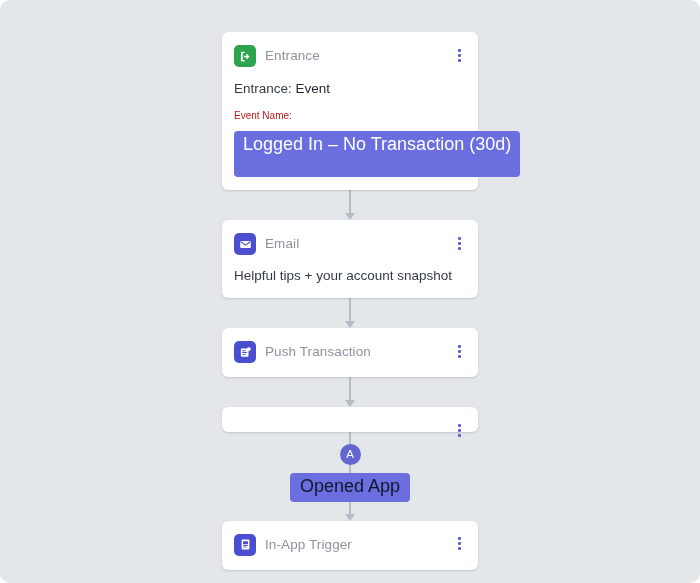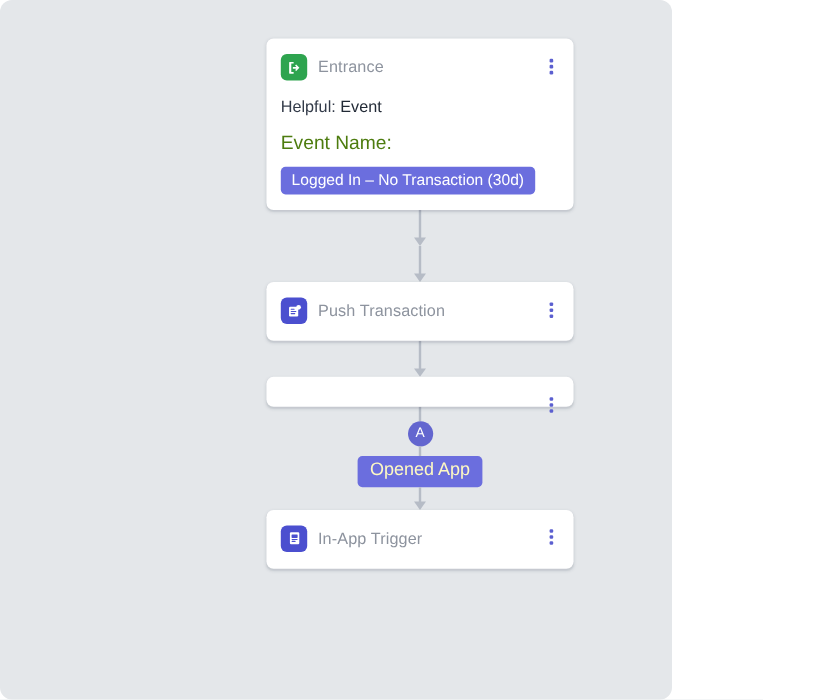--- a/index.html
+++ b/index.html
@@ -8,21 +8,21 @@
   }
   body {
     width: 700px;
     height: 583px;
     background: #ffffff;
     font-family: "Liberation Sans", sans-serif;
     overflow: hidden;
   }
   #canvas {
     position: relative;
-    width: 560px;
+    width: 700px;
     height: 583px;
     background: #e4e7ea;
     border-radius: 10px;
     box-sizing: border-box;
   }
 
   
   .flow {
     position: absolute;
     left: 222px;
@@ -99,33 +99,33 @@
 
   
   .trigger-line {
     font-size: 13.5px;
     color: #333b49;
     margin-top: 13px;
     line-height: 1.25;
   }
   .trigger-line b { font-weight: normal; color: #222a36; }
   .event-label {
-    font-size: 16px;
-    color: #4d7c0f;
+    font-size: 10px;
+    color: #b91c1c;
     margin-top: 12px;
     line-height: 1.25;
   }
   .tag-pill {
     display: inline-block;
     margin-top: 9px;
     background: #6b6ede;
     color: #ffffff;
-    font-size: 13px;
+    font-size: 18px;
     border-radius: 4px;
-    padding: 4px 9px 5px 9px;
+    padding: 4px 9px 22px 9px;
     line-height: 1.1;
     white-space: nowrap;
   }
 
   
   .connector {
     height: 30px;
     display: flex;
     flex-direction: column;
     align-items: center;
@@ -168,22 +168,22 @@
     justify-content: center;
     line-height: 1;
   }
   .branch .stem-mid {
     width: 2px;
     height: 8px;
     background: #b6bcc6;
   }
   .branch-pill {
     background: #6b6ede;
-    color: #fef9c3;
-    font-size: 15px;
+    color: #0f172a;
+    font-size: 18px;
     border-radius: 4px;
     padding: 4px 10px 5px 10px;
     line-height: 1.1;
     white-space: nowrap;
   }
   .branch .stem-tail {
     width: 2px;
     height: 13px;
     background: #b6bcc6;
   }
@@ -211,32 +211,49 @@
           </svg>
         </span>
         <span class="card-title">Entrance</span>
       </div>
       <div class="kebab">
         <i></i>
         <i></i>
         <i></i>
       </div>
       <div class="trigger-line">
-        <span>Helpful:</span>
+        <span>Entrance:</span>
         <b>Event</b>
       </div>
       <div class="event-label">Event Name:</div>
       <div class="tag-pill">Logged In – No Transaction (30d)</div>
     </div>
 
     <div class="connector">
       <span class="stem"></span>
       <span class="arrow"></span>
     </div>
 
+    <div class="card">
+      <div class="card-head">
+        <span class="chip chip-purple">
+          <svg width="13" height="13" viewBox="0 0 16 16" aria-hidden="true">
+            <rect x="1.5" y="3.6" width="13" height="8.8" rx="1.3" fill="#ffffff"></rect>
+            <path d="M2.6 5 8 8.8 13.4 5" fill="none" stroke="#4b4fcf" stroke-width="1.4" stroke-linecap="round" stroke-linejoin="round"></path>
+          </svg>
+        </span>
+        <span class="card-title">Email</span>
+      </div>
+      <div class="kebab">
+        <i></i>
+        <i></i>
+        <i></i>
+      </div>
+      <div class="card-body">Helpful tips + your account snapshot</div>
+    </div>
 
     <div class="connector">
       <span class="stem"></span>
       <span class="arrow"></span>
     </div>
 
     <div class="card">
       <div class="card-head">
         <span class="chip chip-purple">
           <svg width="13" height="13" viewBox="0 0 16 16" aria-hidden="true">

